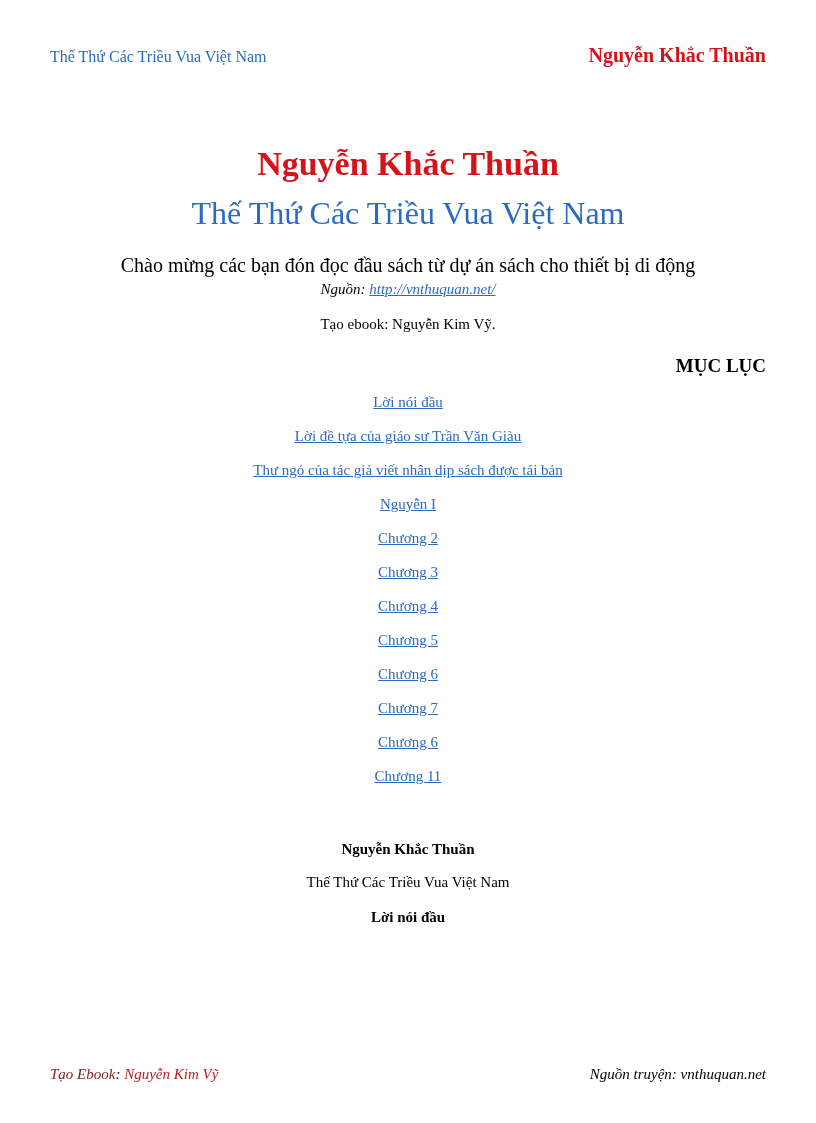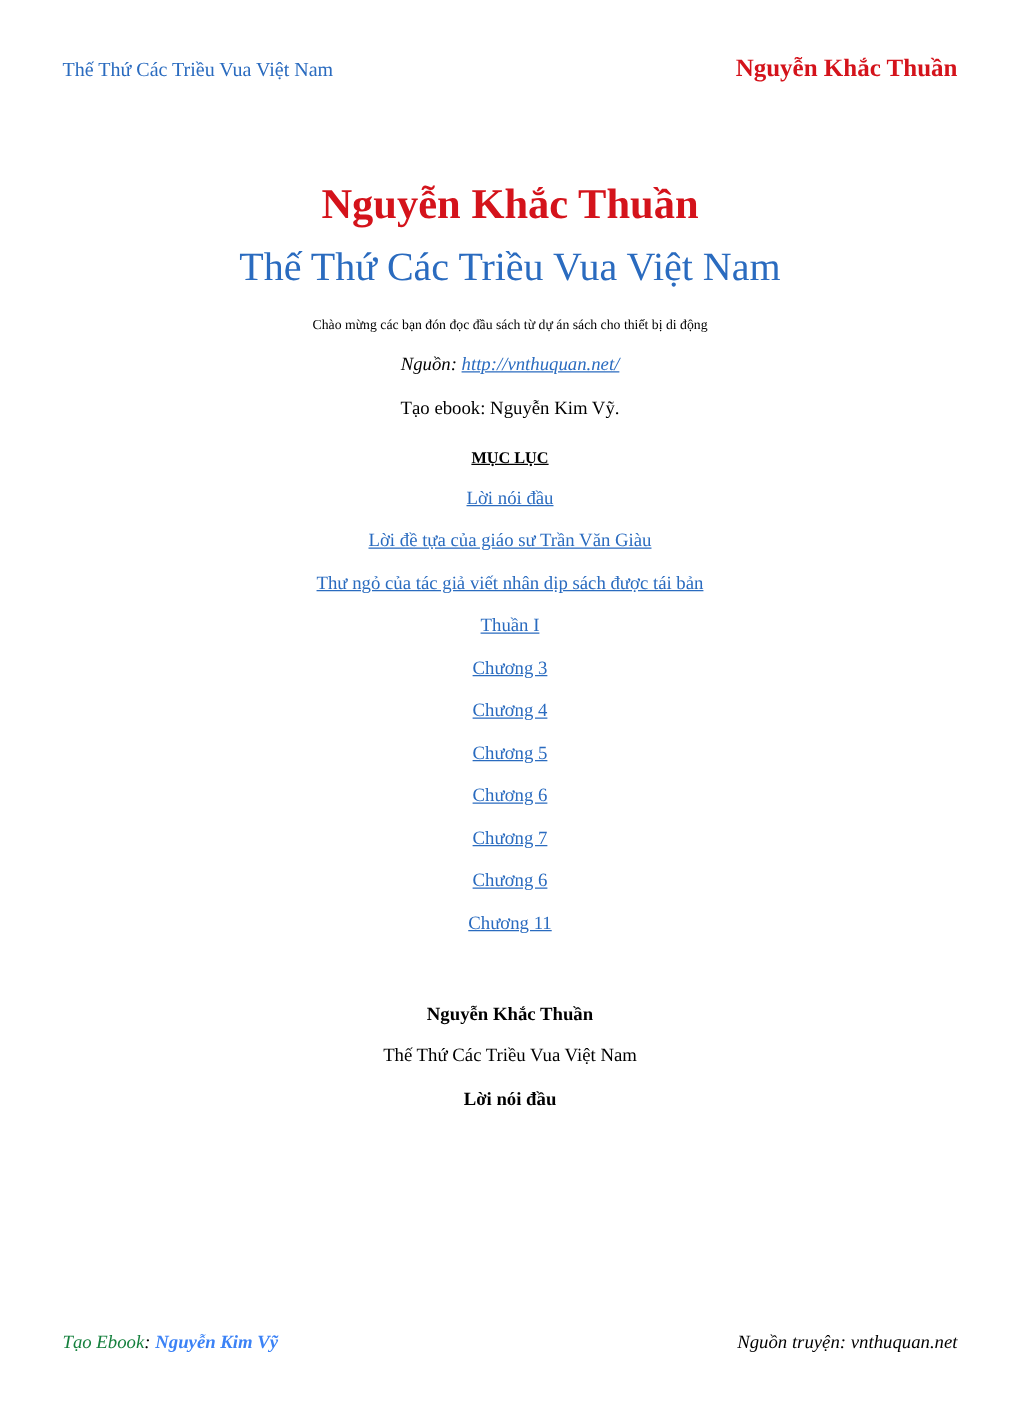--- a/index.html
+++ b/index.html
@@ -40,42 +40,42 @@
     font-size: 34px;
     font-weight: bold;
     margin-bottom: 12px;
   }
   .title-book {
     color: #2a6bbf;
     font-size: 32px;
     margin-bottom: 22px;
   }
   .intro-line {
-    font-size: 11px;
-    margin-bottom: 18px;
+    font-size: 20px;
+    margin-bottom: 4px;
   }
   .source-line {
     font-style: italic;
     font-size: 15px;
     margin-bottom: 18px;
   }
   .source-line a {
     color: #2a6bbf;
     text-decoration: underline;
     font-style: italic;
   }
   .creator-line {
     font-size: 15px;
     margin-bottom: 22px;
   }
   .toc-header {
     font-weight: bold;
-    font-size: 13px;
-    text-decoration: underline;
+    font-size: 19px;
     margin-bottom: 16px;
+    text-align: right;
   }
   .toc-link {
     margin-bottom: 16px;
   }
   .toc-link a {
     color: #2a6bbf;
     text-decoration: underline;
     font-size: 15px;
     cursor: pointer;
   }
@@ -93,22 +93,22 @@
     font-weight: bold;
     font-size: 15px;
     margin-bottom: 8px;
   }
   .footer-row {
     display: flex;
     justify-content: space-between;
     font-style: italic;
     font-size: 15px;
   }
-  .footer-left-label { color: #15803d; text-align: right; }
-  .footer-left-value { color: #3b82f6; font-weight: bold; }
+  .footer-left-label { color: #7f1d1d; text-align: right; }
+  .footer-left-value { color: #b91c1c; font-weight: normal; }
   .footer-right-label { color: #000; }
   .footer-right-value { color: #000; font-weight: normal; }
 </style>
 </head>
 <body>
 
 <div class="header-row">
   <span class="header-left">Thế Thứ Các Triều Vua Việt Nam</span>
   <span class="header-right">Nguyễn Khắc Thuần</span>
 </div>
@@ -124,21 +124,22 @@
     <span>Nguồn: </span><a href="#">http://vnthuquan.net/</a>
   </div>
 
   <div class="creator-line">Tạo ebook: Nguyễn Kim Vỹ.</div>
 
   <div class="toc-header">MỤC LỤC</div>
 
   <div class="toc-link"><a href="#">Lời nói đầu</a></div>
   <div class="toc-link"><a href="#">Lời đề tựa của giáo sư Trần Văn Giàu</a></div>
   <div class="toc-link"><a href="#">Thư ngỏ của tác giả viết nhân dịp sách được tái bản</a></div>
-  <div class="toc-link"><a href="#">Thuần I</a></div>
+  <div class="toc-link"><a href="#">Nguyễn I</a></div>
+  <div class="toc-link"><a href="#">Chương 2</a></div>
   <div class="toc-link"><a href="#">Chương 3</a></div>
   <div class="toc-link"><a href="#">Chương 4</a></div>
   <div class="toc-link"><a href="#">Chương 5</a></div>
   <div class="toc-link"><a href="#">Chương 6</a></div>
   <div class="toc-link"><a href="#">Chương 7</a></div>
   <div class="toc-link"><a href="#">Chương 6</a></div>
   <div class="toc-link"><a href="#">Chương 11</a></div>
 
   <div class="spacer"></div>
 

